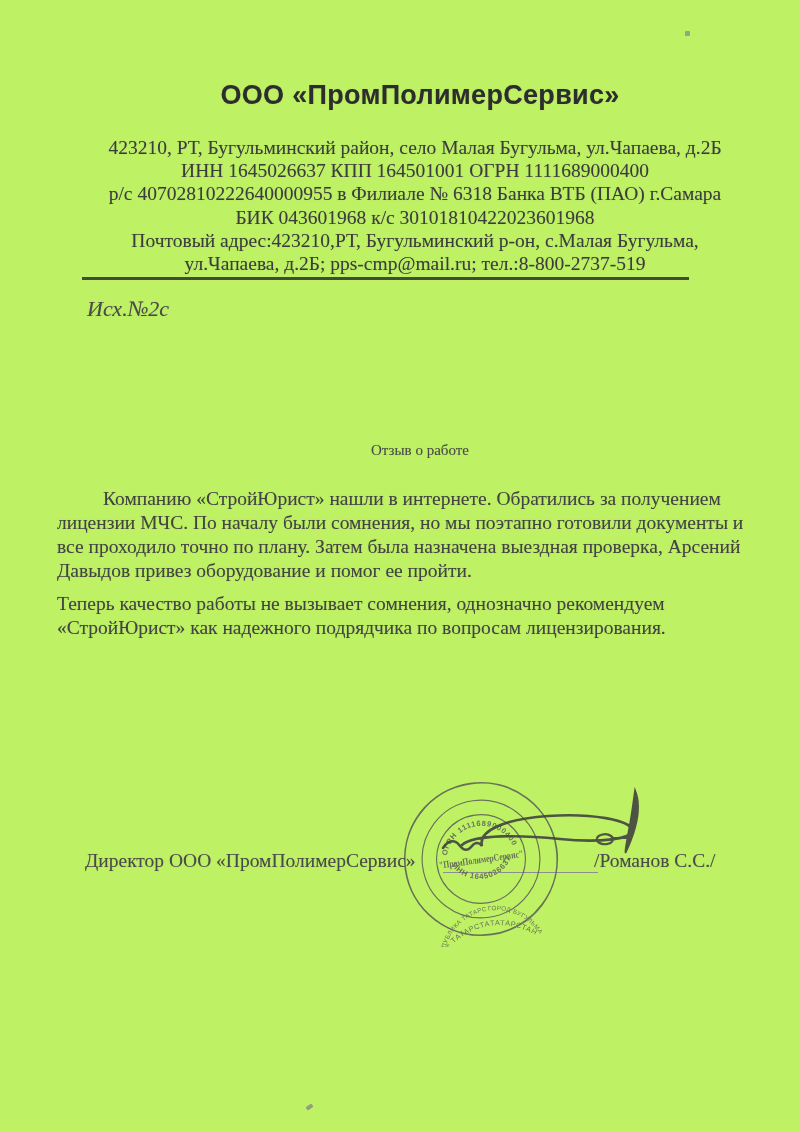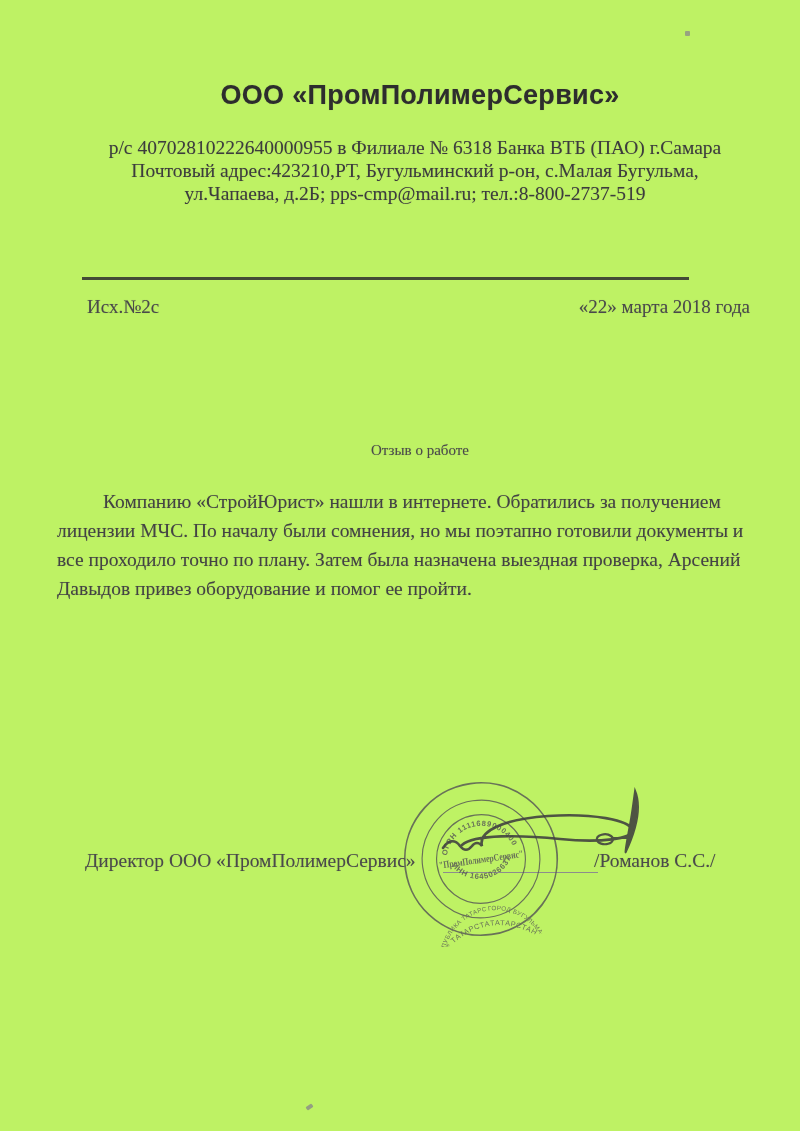--- a/index.html
+++ b/index.html
@@ -40,35 +40,36 @@
     left: 82px; top: 277px;
     width: 607px; height: 3px;
     background: #2e2e2e;
     opacity: .85;
   }
   .meta-row {
     position: absolute;
     left: 87px; right: 50px; top: 296px;
     display: flex;
     justify-content: space-between;
-    font-size: 19px;
+    font-size: 22px;
     color: #4a4a4a;
+    font-style: italic;
   }
   .letter-title {
     position: absolute;
     left: 85px; right: 45px; top: 442px;
     text-align: center;
     font-size: 15px;
     color: #4a4a4a;
   }
   .body-text {
     position: absolute;
     left: 57px; right: 42px;
     font-size: 19.5px;
-    line-height: 29px;
+    line-height: 24px;
     color: #434343;
   }
   .para-1 { top: 487px; text-indent: 46px; }
   .para-2 { top: 592px; }
 
   .sig-label {
     position: absolute;
     left: 85px; top: 850px;
     font-size: 19.5px;
     color: #4a4a4a;
@@ -107,36 +108,39 @@
   .speck-2 { left: 306px; top: 1105px; width: 7px; height: 4px; opacity: .8; transform: rotate(-35deg); border-radius: 1px; }
 </style>
 </head>
 <body>
 
 <div class="page">
 
   <div class="company-title scan-text">ООО «ПромПолимерСервис»</div>
 
   <div class="address-block scan-text">
+    <div>423210, РТ, Бугульминский район, село Малая Бугульма, ул.Чапаева, д.2Б</div>
+    <div>ИНН 1645026637 КПП 164501001 ОГРН 1111689000400</div>
     <div>р/с 40702810222640000955 в Филиале № 6318 Банка ВТБ (ПАО) г.Самара</div>
+    <div>БИК 043601968 к/с 30101810422023601968</div>
     <div>Почтовый адрес:423210,РТ, Бугульминский р-он, с.Малая Бугульма,</div>
     <div>ул.Чапаева, д.2Б; pps-cmp@mail.ru; тел.:8-800-2737-519</div>
   </div>
 
   <div class="head-rule"></div>
 
   <div class="meta-row scan-text">
     <span>Исх.№2с</span>
-    <span>«22» марта 2018 года</span>
   </div>
 
   <div class="letter-title scan-text">Отзыв о работе</div>
 
   <p class="body-text para-1 scan-text">Компанию «СтройЮрист» нашли в интернете. Обратились за получением лицензии МЧС. По началу были сомнения, но мы поэтапно готовили документы и все проходило точно по плану. Затем была назначена выездная проверка, Арсений Давыдов привез оборудование и помог ее пройти.</p>
 
+  <p class="body-text para-2 scan-text">Теперь качество работы не вызывает сомнения, однозначно рекомендуем «СтройЮрист» как надежного подрядчика по вопросам лицензирования.</p>
 
   <div class="sig-label scan-text">Директор ООО «ПромПолимерСервис»</div>
 
   <div class="sig-underline"></div>
 
   <div class="sig-name scan-text">/Романов С.С./</div>
 
   <svg class="stamp-svg" viewBox="0 0 170 170">
     <defs>
       <path id="outerRing" d="M 85,155 A 70,70 0 1 1 84.9,155"></path>

